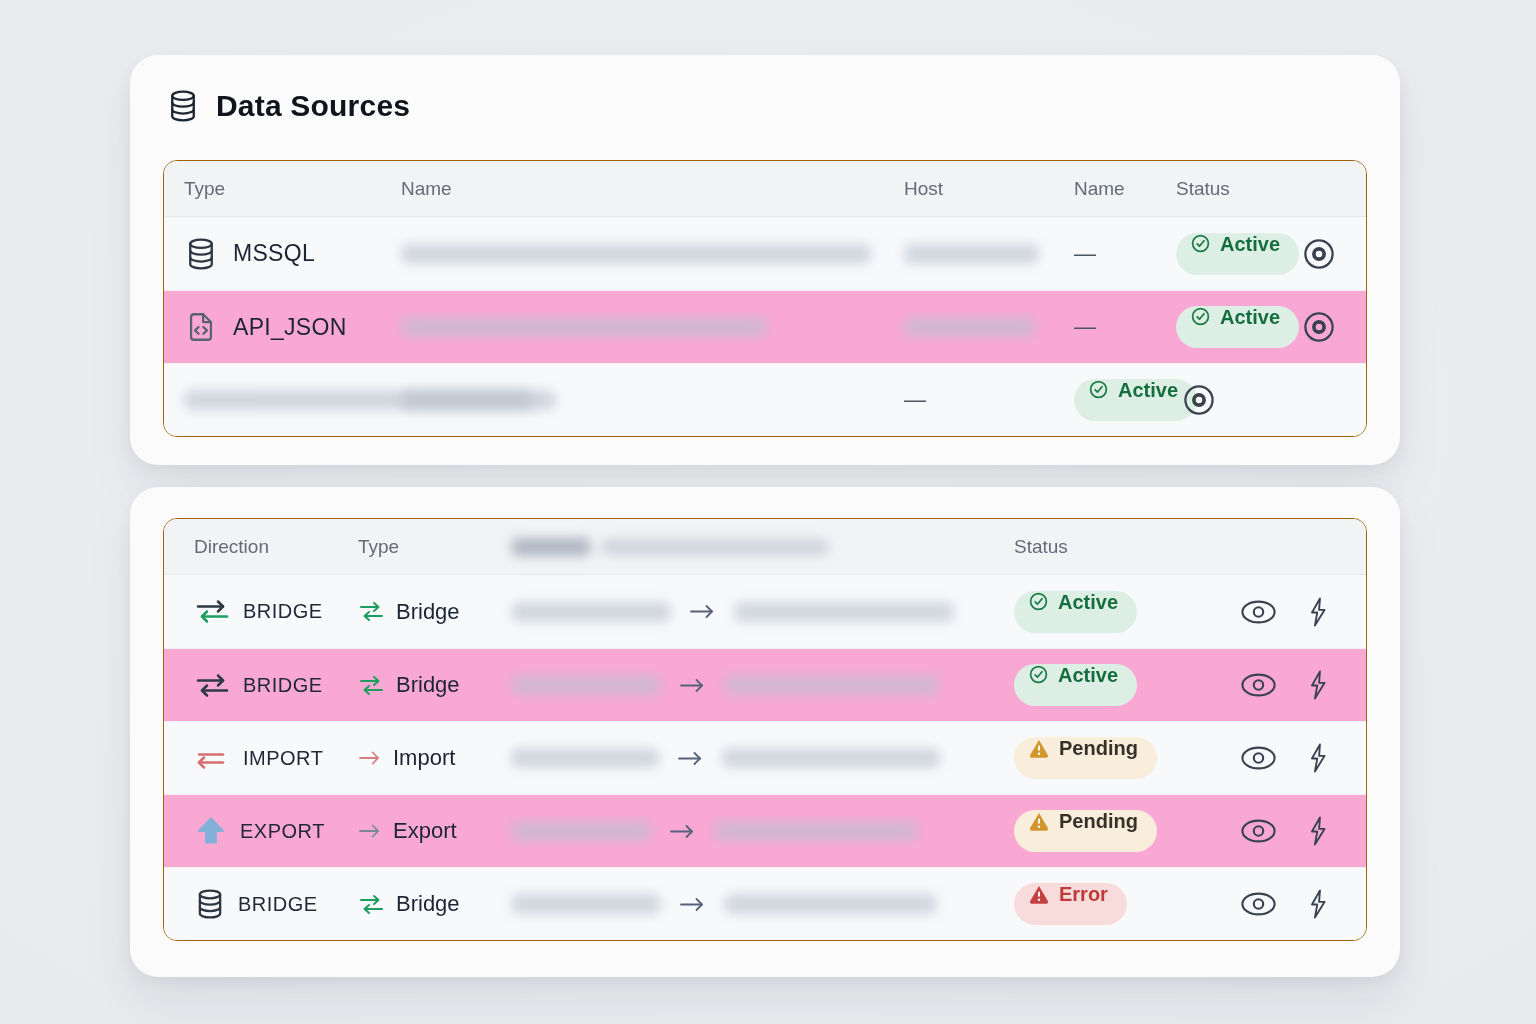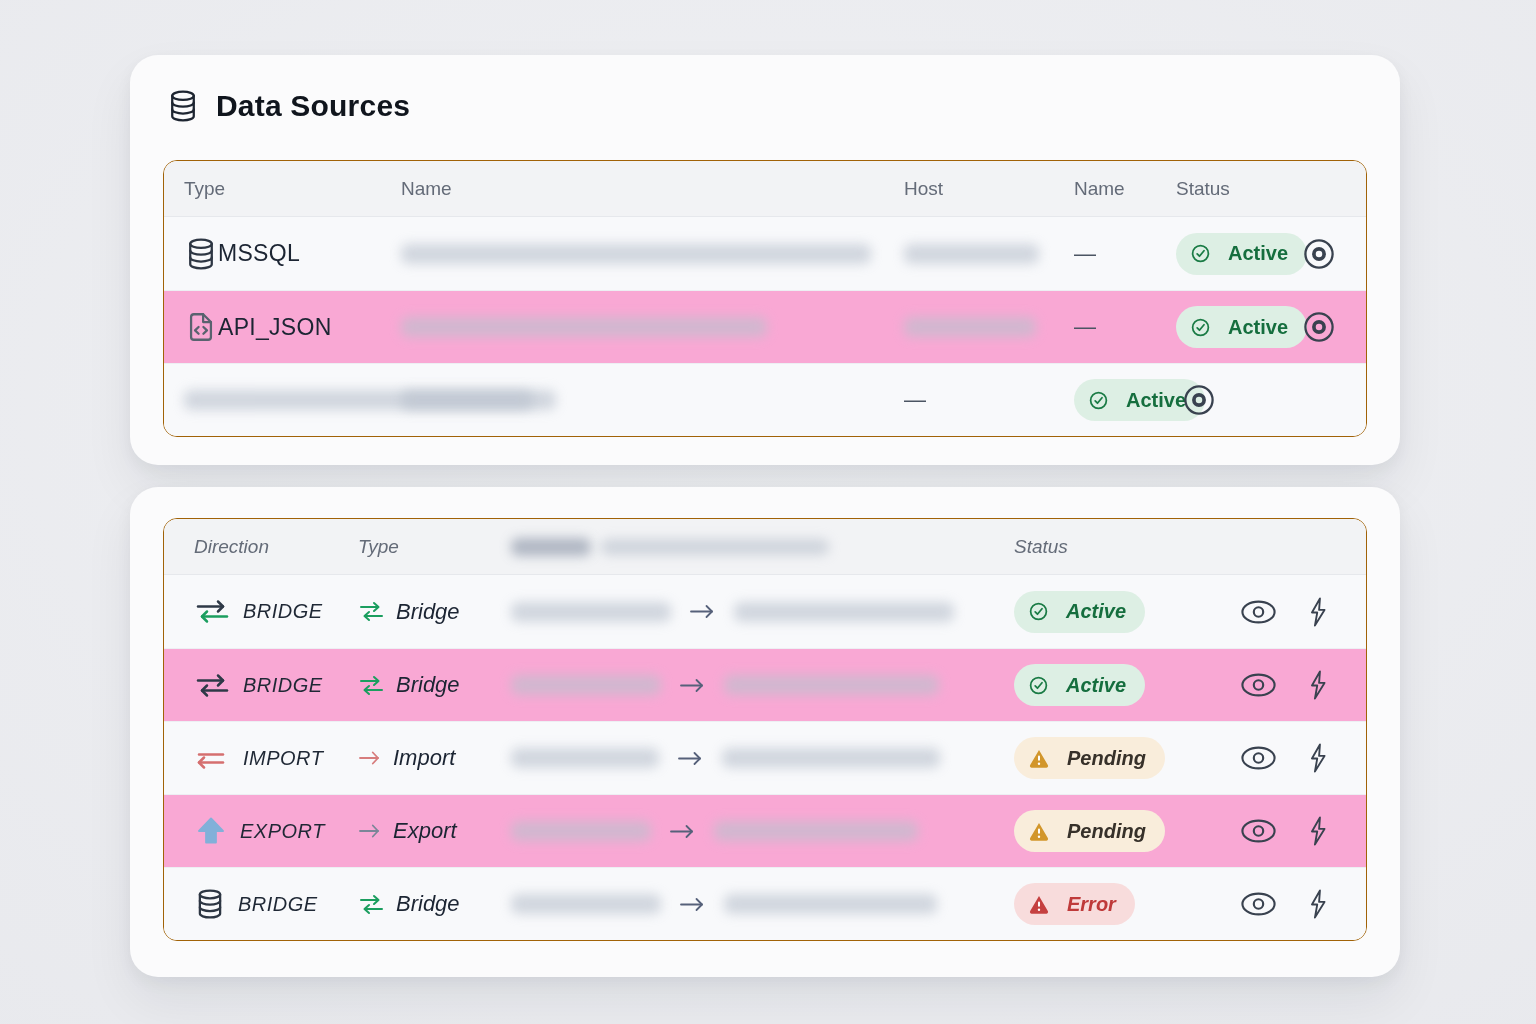--- a/index.html
+++ b/index.html
@@ -29,33 +29,33 @@
 
   .thead { background:#f2f3f5; height:56px; border-bottom:1px solid #e6e8ec;
            color:#646b78; font-size:19px; font-weight:500; }
   .row { height:73px; background:#f9a8d4; }
   .row.alt { background:#f8f9fb; }
   .row + .row { border-top:1px solid #edeff3; }
 
   .g1 { display:grid; grid-template-columns:217px 503px 170px 102px 120px 1fr;
         align-items:center; padding-left:20px; padding-right:14px; }
   .g2 { display:grid; grid-template-columns:164px 153px 503px 220px 1fr;
-        align-items:center; padding-left:30px; padding-right:20px;font-style:italic; }
-
-  .cell-ic { display:flex; align-items:center; }
+        align-items:center; padding-left:30px; padding-right:20px; }
+
+  .cell-ic { display:flex; align-items:center; gap:15px; }
   .src-label { font-size:23px; font-weight:500; color:#1c2533; letter-spacing:.3px; }
   .dir-label { font-size:20px; font-weight:500; color:#1f2835; letter-spacing:.5px; }
   .typ-label { font-size:22px; font-weight:400; color:#1c2533; }
   .dash { font-size:22px; color:#4b5563; }
 
   .blur-bar { height:20px; border-radius:7px; background:#b9c1cd; filter:blur(6px); opacity:.62; }
   .blur-bar.dk { background:#99a2b2; opacity:.75; }
   .flow { display:flex; align-items:center; gap:18px; }
 
-  .badge { display:inline-flex; align-items:center; gap:17px; height:42px;
+  .badge { display:inline-flex; gap:9px; height:42px;
            padding:0 19px 0 14px; border-radius:21px; font-size:20px; font-weight:600;
            width:max-content; }
   .badge--active  { background:#ddefe4; color:#156e3e; }
   .badge--pending { background:#f9eddb; color:#37312a; }
   .badge--error   { background:#f8dcdc; color:#bf3a3a; }
 
   .actions { display:flex; align-items:center; gap:28px; justify-content:flex-start; padding-left:6px; }
   .icon-btn { background:none; border:none; cursor:pointer; display:flex; align-items:center; padding:0; }
   svg { display:block; }
 </style>

